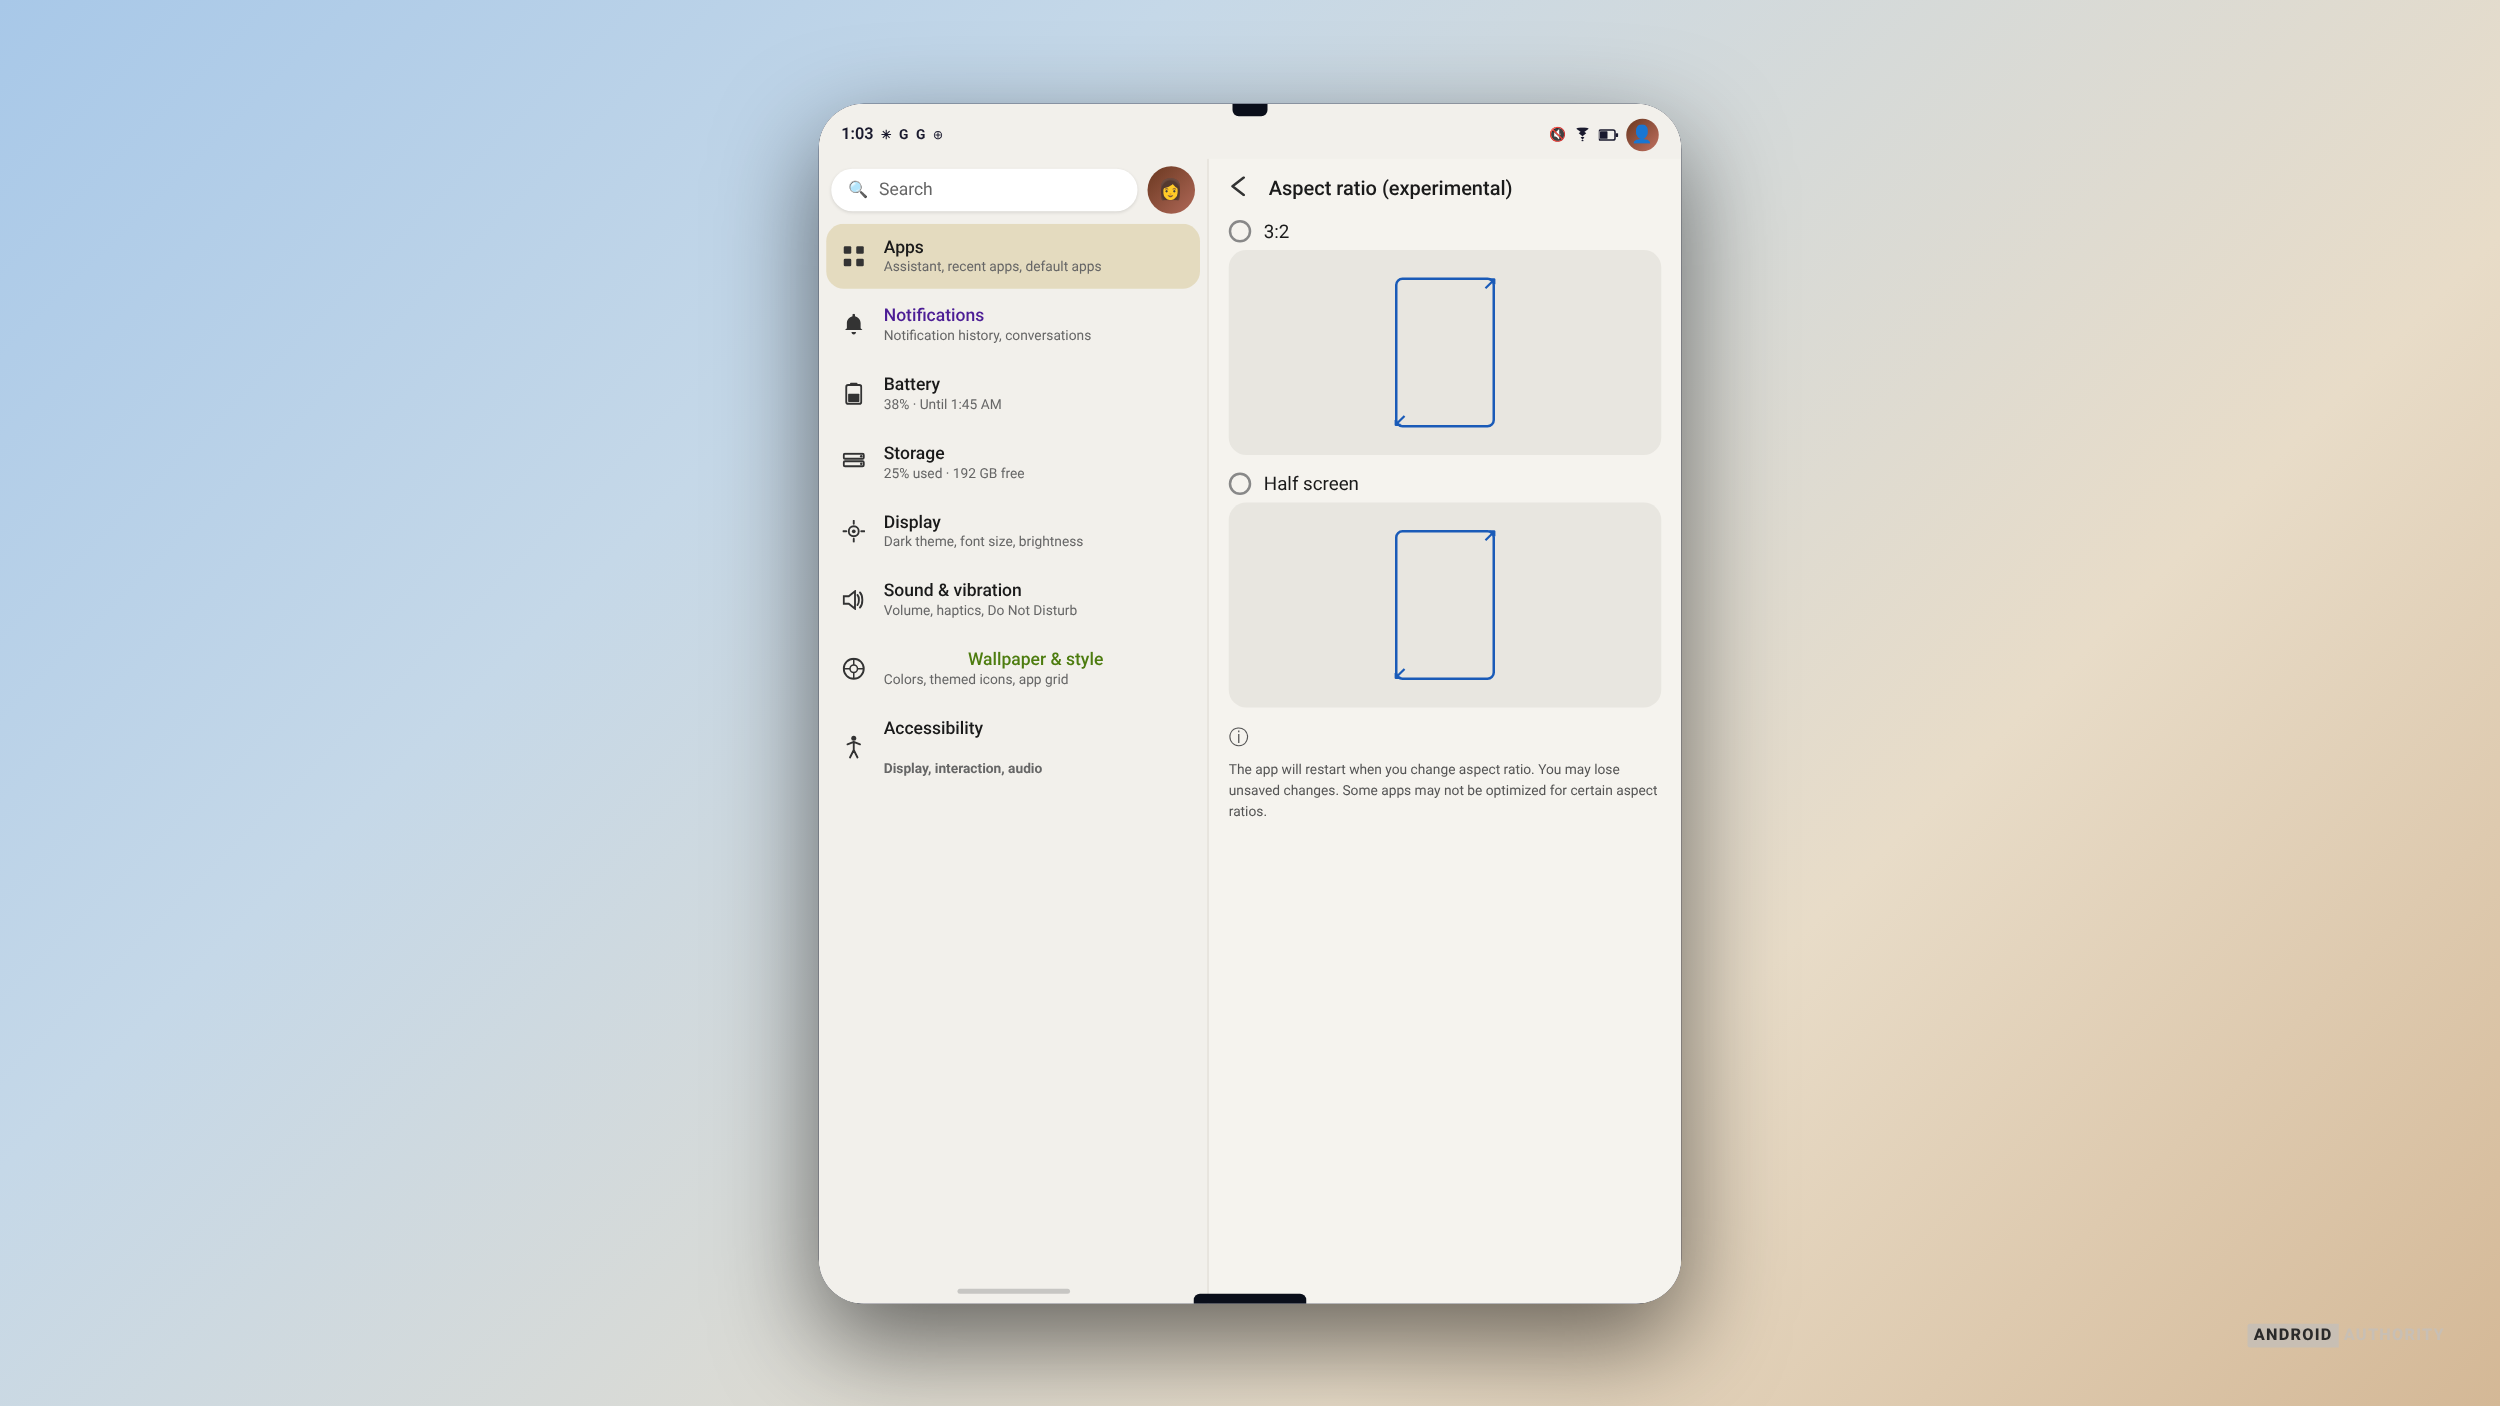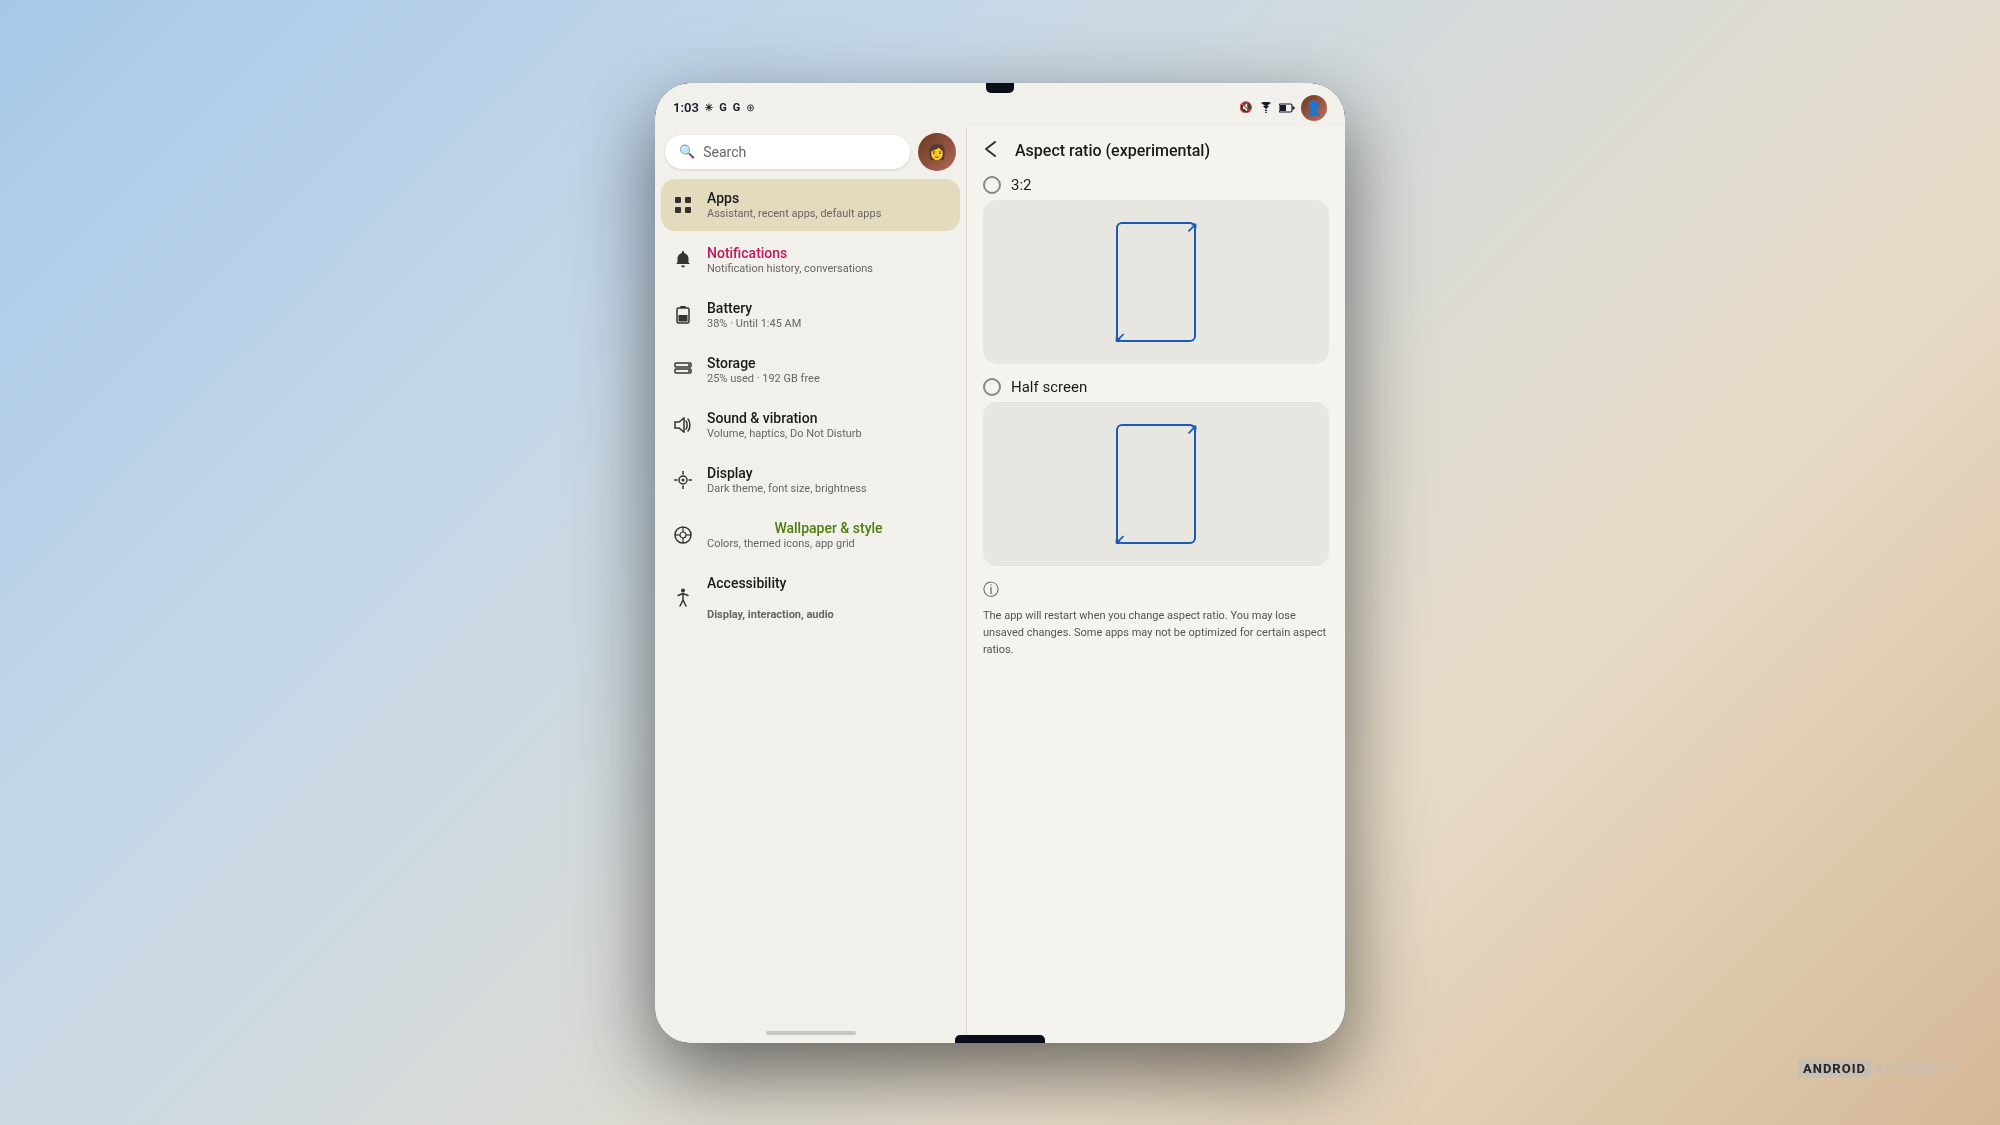--- a/index.html
+++ b/index.html
@@ -91,21 +91,21 @@
             </div>
 
             <div style="display:flex; align-items:center; padding:11px 10px; border-radius:14px; gap:12px; margin-bottom:3px;">
               <span style="width:24px; height:24px; display:flex; align-items:center; justify-content:center;">
                 <svg width="16" height="18" viewBox="0 0 16 18" fill="none">
                   <path d="M8 0C7.4 0 7 0.4 7 1V1.9C4.4 2.5 2.5 4.8 2.5 7.5V11.5L1 13H15L13.5 11.5V7.5C13.5 4.8 11.6 2.5 9 1.9V1C9 0.4 8.6 0 8 0Z" fill="#333"></path>
                   <path d="M6.2 14.5C6.2 15.6 7 16.5 8 16.5C9 16.5 9.8 15.6 9.8 14.5H6.2Z" fill="#333"></path>
                 </svg>
               </span>
               <div style="display:flex; flex-direction:column; flex:1;">
-                <span style="font-size:14px; font-weight:500; color:#be185d;">Notifications</span>
+                <span style="font-size:14px; font-weight:500; color:#4c1d95;">Notifications</span>
                 <span style="font-size:11px; color:#666; margin-top:1px;">Notification history, conversations</span>
               </div>
             </div>
 
             <div style="display:flex; align-items:center; padding:11px 10px; border-radius:14px; gap:12px; margin-bottom:3px;">
               <span style="width:24px; height:24px; display:flex; align-items:center; justify-content:center;">
                 <svg width="14" height="18" viewBox="0 0 14 18" fill="none">
                   <rect x="4" y="0" width="6" height="2" rx="1" fill="#333"></rect>
                   <rect x="1" y="2" width="12" height="15" rx="1.5" stroke="#333" stroke-width="1.5" fill="none"></rect>
                   <rect x="2.5" y="9" width="9" height="6.5" rx="0.5" fill="#333"></rect>
@@ -122,34 +122,20 @@
                 <svg width="18" height="15" viewBox="0 0 18 15" fill="none">
                   <rect x="1" y="1" width="16" height="4" rx="1" stroke="#333" stroke-width="1.5" fill="none"></rect>
                   <rect x="1" y="7" width="16" height="4" rx="1" stroke="#333" stroke-width="1.5" fill="none"></rect>
                   <circle cx="15" cy="3" r="1" fill="#333"></circle>
                   <circle cx="15" cy="9" r="1" fill="#333"></circle>
                 </svg>
               </span>
               <div style="display:flex; flex-direction:column; flex:1;">
                 <span style="font-size:14px; font-weight:500; color:#1a1a1a;">Storage</span>
                 <span style="font-size:11px; color:#666; margin-top:1px;">25% used · 192 GB free</span>
-              </div>
-            </div>
-
-            <div style="display:flex; align-items:center; padding:11px 10px; border-radius:14px; gap:12px; margin-bottom:3px;">
-              <span style="width:24px; height:24px; display:flex; align-items:center; justify-content:center;">
-                <svg width="18" height="16" viewBox="0 0 18 16" fill="none">
-                  <path d="M1 5H5L10 1V15L5 11H1V5Z" stroke="#333" stroke-width="1.5" fill="none"></path>
-                  <path d="M12 4C13.5 5.5 13.5 10.5 12 12" stroke="#333" stroke-width="1.5" stroke-linecap="round"></path>
-                  <path d="M14 2C16.5 4.5 16.5 11.5 14 14" stroke="#333" stroke-width="1.5" stroke-linecap="round"></path>
-                </svg>
-              </span>
-              <div style="display:flex; flex-direction:column; flex:1;">
-                <span style="font-size:14px; font-weight:500; color:#1a1a1a;">Sound &amp; vibration</span>
-                <span style="font-size:11px; color:#666; margin-top:1px;">Volume, haptics, Do Not Disturb</span>
               </div>
             </div>
 
             <div style="display:flex; align-items:center; padding:11px 10px; border-radius:14px; gap:12px; margin-bottom:3px;">
               <span style="width:24px; height:24px; display:flex; align-items:center; justify-content:center;">
                 <svg width="18" height="18" viewBox="0 0 18 18" fill="none">
                   <circle cx="9" cy="9" r="4" stroke="#333" stroke-width="1.5" fill="none"></circle>
                   <circle cx="9" cy="9" r="1.5" fill="#333"></circle>
                   <line x1="9" y1="0.5" x2="9" y2="3" stroke="#333" stroke-width="1.5" stroke-linecap="round"></line>
                   <line x1="9" y1="15" x2="9" y2="17.5" stroke="#333" stroke-width="1.5" stroke-linecap="round"></line>
@@ -158,20 +144,34 @@
                 </svg>
               </span>
               <div style="display:flex; flex-direction:column; flex:1;">
                 <span style="font-size:14px; font-weight:500; color:#1a1a1a;">Display</span>
                 <span style="font-size:11px; color:#666; margin-top:1px;">Dark theme, font size, brightness</span>
               </div>
             </div>
 
             <div style="display:flex; align-items:center; padding:11px 10px; border-radius:14px; gap:12px; margin-bottom:3px;">
               <span style="width:24px; height:24px; display:flex; align-items:center; justify-content:center;">
+                <svg width="18" height="16" viewBox="0 0 18 16" fill="none">
+                  <path d="M1 5H5L10 1V15L5 11H1V5Z" stroke="#333" stroke-width="1.5" fill="none"></path>
+                  <path d="M12 4C13.5 5.5 13.5 10.5 12 12" stroke="#333" stroke-width="1.5" stroke-linecap="round"></path>
+                  <path d="M14 2C16.5 4.5 16.5 11.5 14 14" stroke="#333" stroke-width="1.5" stroke-linecap="round"></path>
+                </svg>
+              </span>
+              <div style="display:flex; flex-direction:column; flex:1;">
+                <span style="font-size:14px; font-weight:500; color:#1a1a1a;">Sound &amp; vibration</span>
+                <span style="font-size:11px; color:#666; margin-top:1px;">Volume, haptics, Do Not Disturb</span>
+              </div>
+            </div>
+
+            <div style="display:flex; align-items:center; padding:11px 10px; border-radius:14px; gap:12px; margin-bottom:3px;">
+              <span style="width:24px; height:24px; display:flex; align-items:center; justify-content:center;">
                 <svg width="18" height="18" viewBox="0 0 18 18" fill="none">
                   <circle cx="9" cy="9" r="8" stroke="#333" stroke-width="1.5" fill="none"></circle>
                   <circle cx="9" cy="9" r="3" stroke="#333" stroke-width="1.2" fill="none"></circle>
                   <line x1="9" y1="1" x2="9" y2="6" stroke="#333" stroke-width="1.2"></line>
                   <line x1="9" y1="12" x2="9" y2="17" stroke="#333" stroke-width="1.2"></line>
                   <line x1="1" y1="9" x2="6" y2="9" stroke="#333" stroke-width="1.2"></line>
                   <line x1="12" y1="9" x2="17" y2="9" stroke="#333" stroke-width="1.2"></line>
                 </svg>
               </span>
               <div style="display:flex; flex-direction:column; flex:1;">

